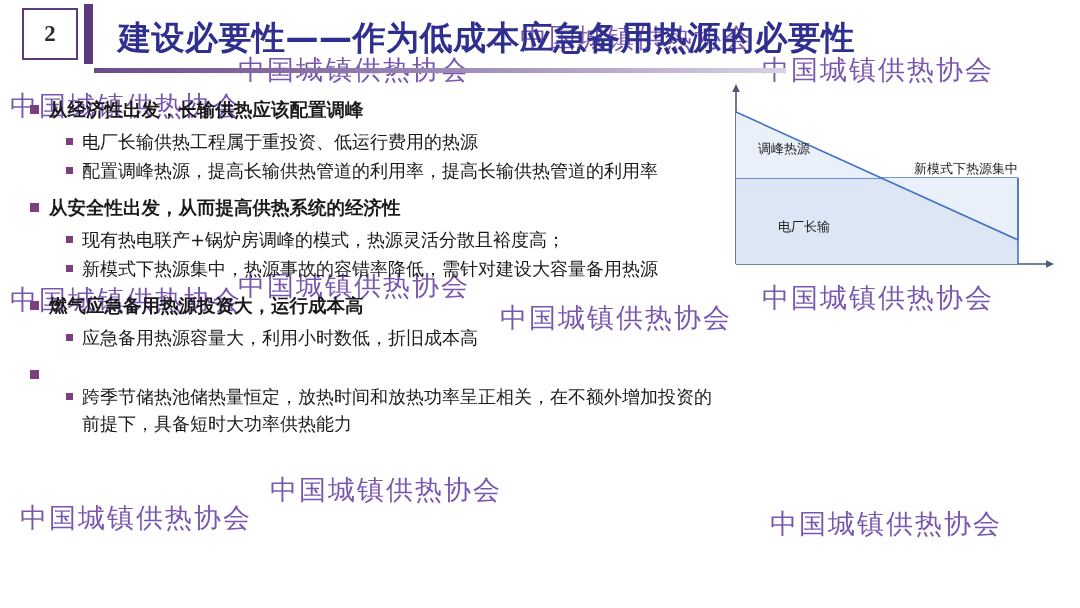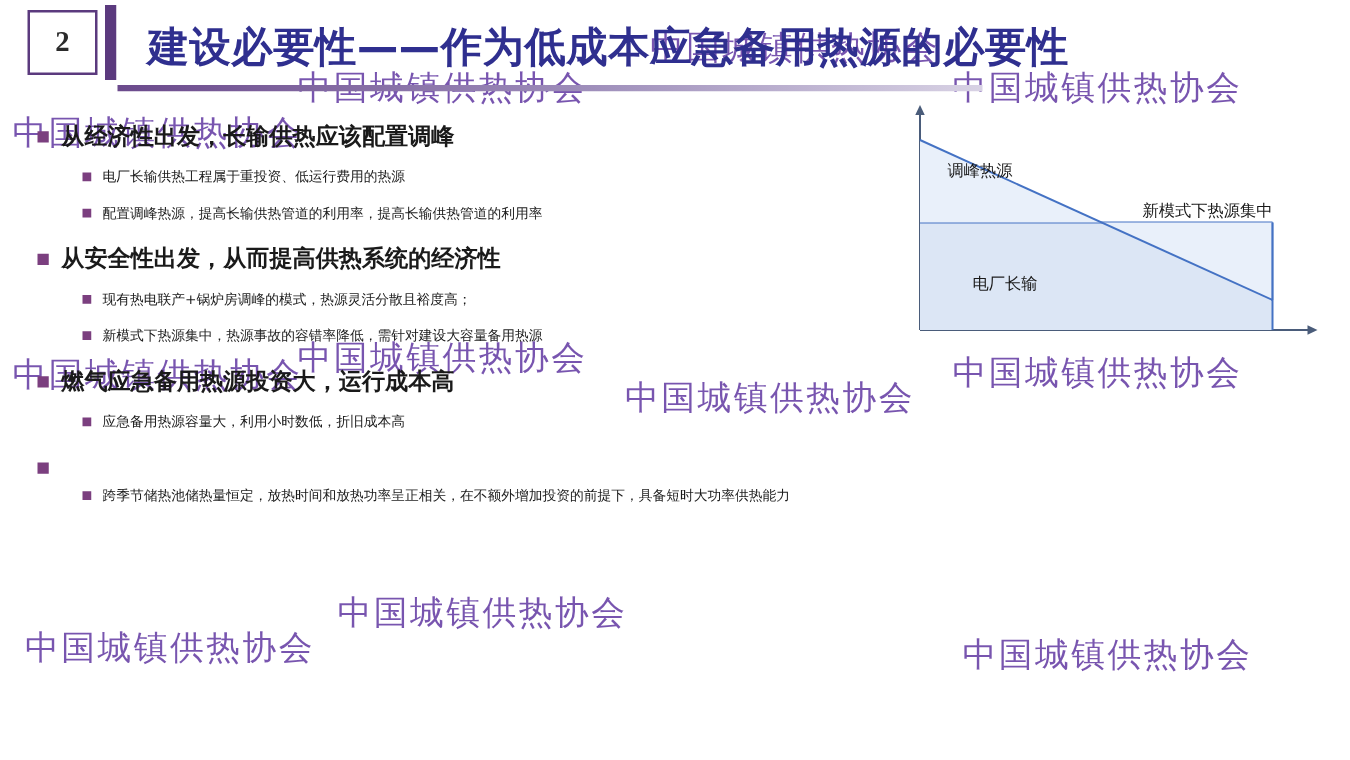--- a/index.html
+++ b/index.html
@@ -131,21 +131,21 @@
   }
   .lvl2 .marker {
     width: 7px;
     height: 7px;
     background: #7b3f7f;
     margin-top: 10px;
     margin-right: 9px;
     flex: 0 0 auto;
   }
   .lvl2 .text {
-    font-size: 11px;
+    font-size: 18px;
     color: #1a1a1a;
     line-height: 27px;
     font-family: "DejaVu Sans", sans-serif;
   }
   .group {
     margin-bottom: 10px;
   }
 
   
   .diagram {
@@ -159,21 +159,21 @@
   .diagram svg {
     display: block;
   }
   .dlabel {
     position: absolute;
     font-size: 13px;
     color: #1a1a1a;
     white-space: nowrap;
     font-family: "DejaVu Sans", sans-serif;
   }
-  #label-peak { left: 40px; top: 46px; }
+  #label-peak { left: 40px; top: 58px; }
   #label-base { left: 60px; top: 136px; }
   #label-incr { left: 196px; top: 78px; }
 </style>
 </head>
 <body>
 
 <div class="slide">
 
   <div class="watermark-layer" id="wm-layer">
       <span class="wm" style="left: 10px; top: 88px;">中国城镇供热协会</span>

